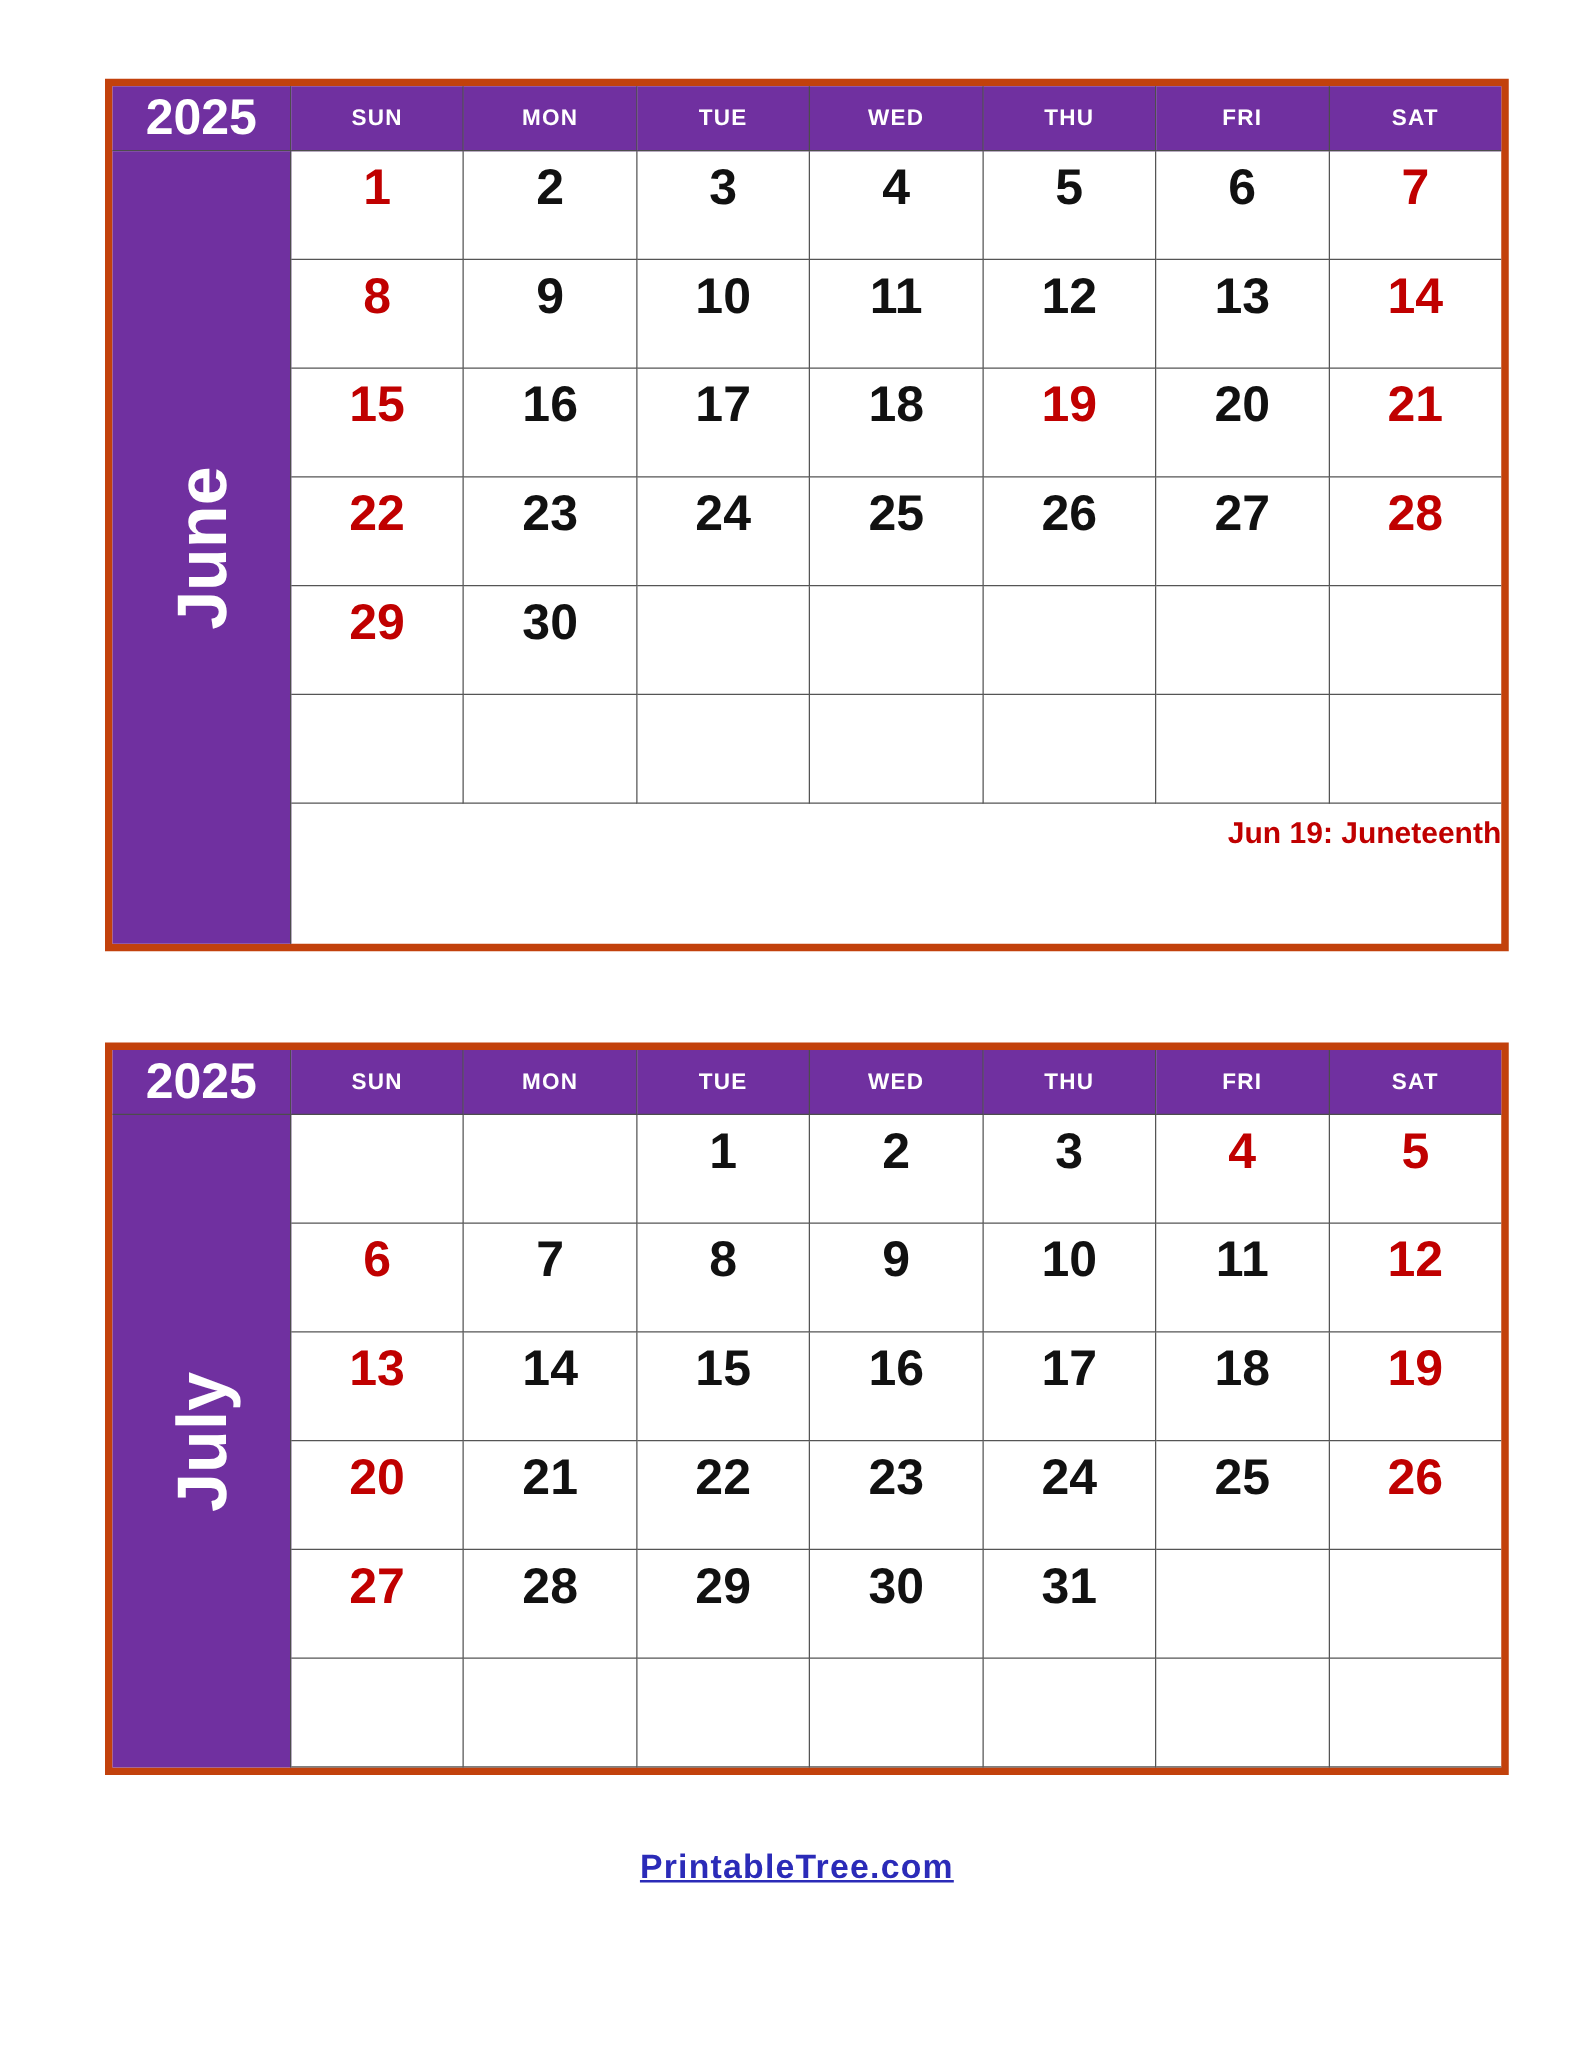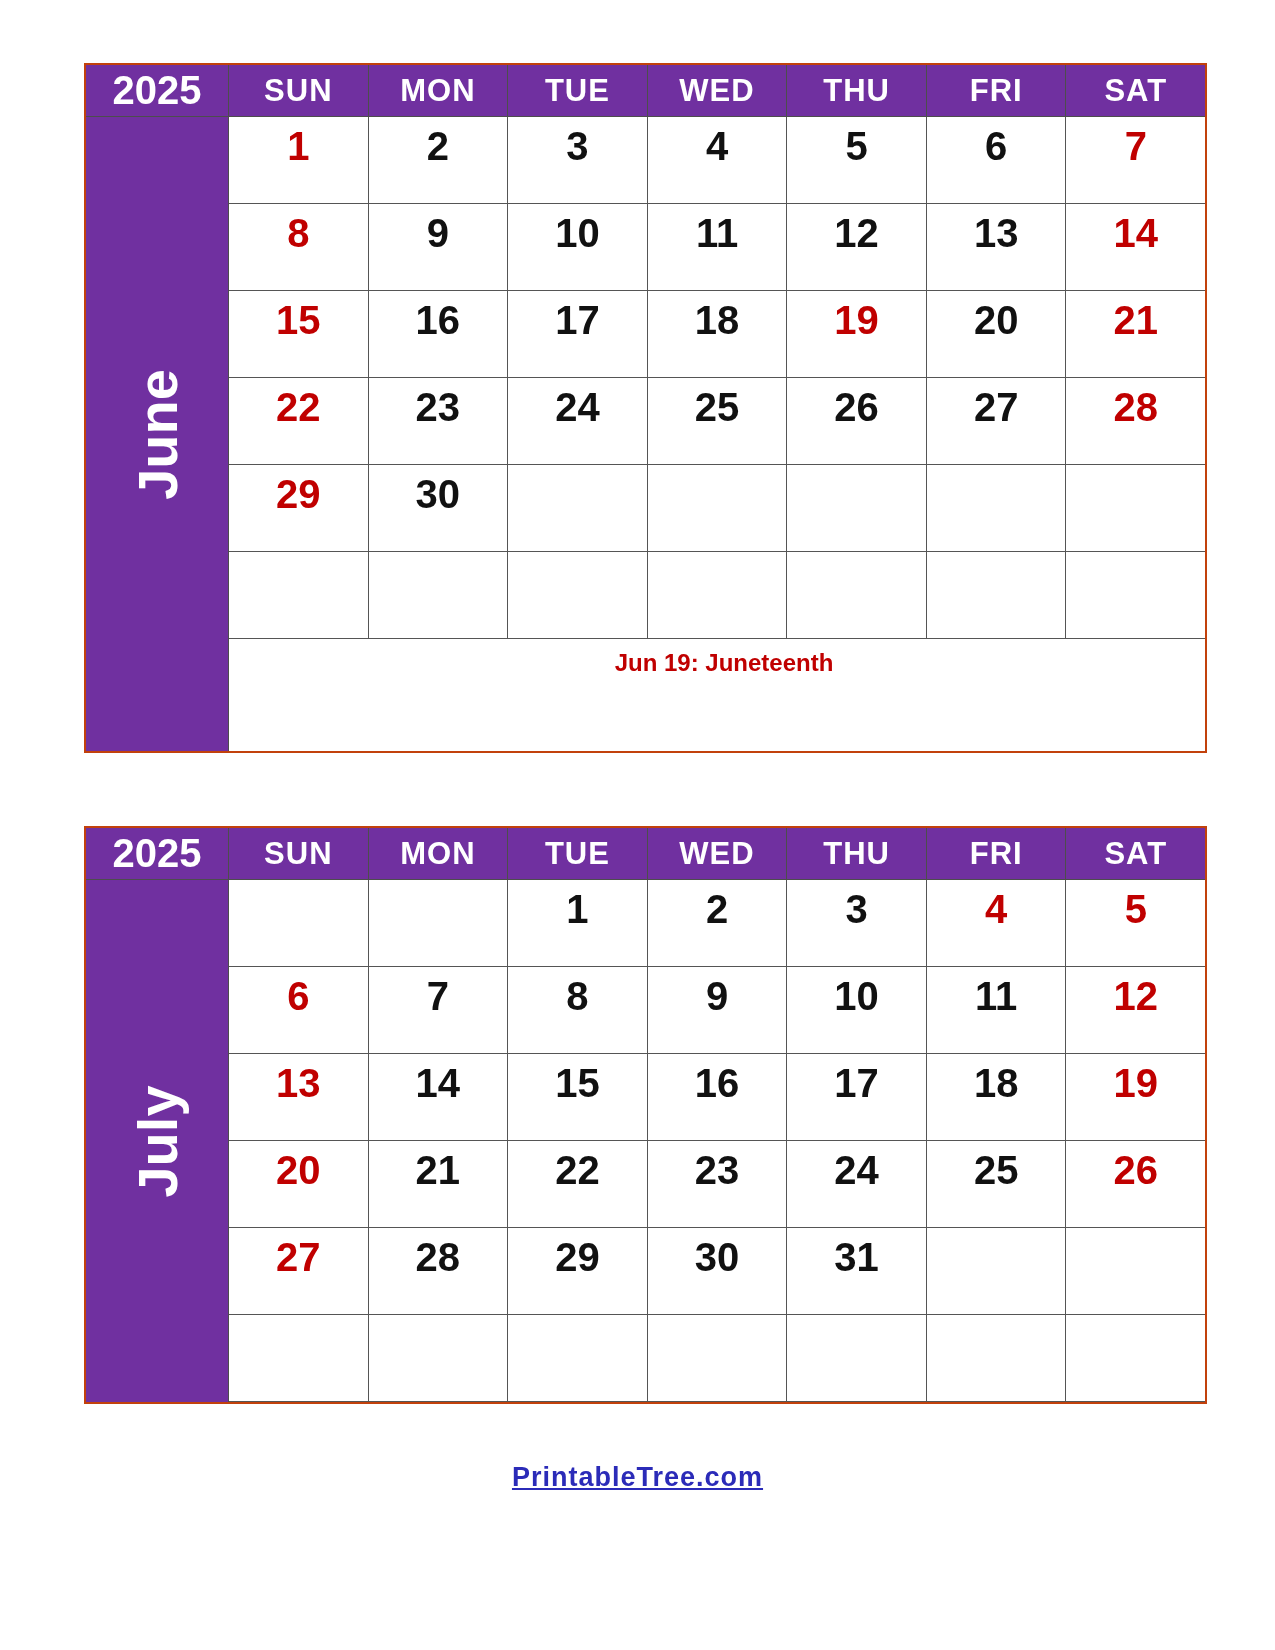--- a/index.html
+++ b/index.html
@@ -6,21 +6,21 @@
   html, body {
     width: 1275px;
     background: #ffffff;
     font-family: "Liberation Sans", sans-serif;
   }
   body { height: 1650px; position: relative; }
 
   .calendar {
     width: 1123px;
     margin-left: 84px;
-    border: 2px solid #c2410c;
+    border: 6px solid #c2410c;
     background: #ffffff;
   }
   .calendar.first { margin-top: 63px; }
   .calendar.second { margin-top: 73px; }
 
   .header-row { display: flex; height: 52px; }
   .year-cell {
     width: 143px;
     background: #7030A0;
     color: #ffffff;
@@ -30,21 +30,21 @@
     line-height: 50px;
     border-right: 1px solid #4d4d4d;
     border-bottom: 1px solid #4d4d4d;
     flex: none;
   }
   .day-headers { flex: 1; display: flex; }
   .day-cell {
     flex: 1;
     background: #7030A0;
     color: #ffffff;
-    font-size: 31px;
+    font-size: 18px;
     font-weight: 700;
     letter-spacing: 1px;
     text-align: center;
     line-height: 51px;
     border-right: 1px solid #4d4d4d;
     border-bottom: 1px solid #4d4d4d;
   }
   .day-cell:last-child { border-right: none; }
 
   .body-row { display: flex; }
@@ -78,21 +78,21 @@
     font-weight: 700;
     color: #111111;
     line-height: 1;
   }
   .date-cell:last-child { border-right: none; }
   .date-cell.red { color: #C00000; }
 
   .holiday-row {
     height: 112px;
     padding: 10px 0 0 14px;
-    text-align: center;
+    text-align: right;
   }
   .holiday-note {
     color: #C00000;
     font-weight: 700;
     font-size: 24px;
   }
 
   .footer {
     margin-top: 58px;
     width: 1275px;

